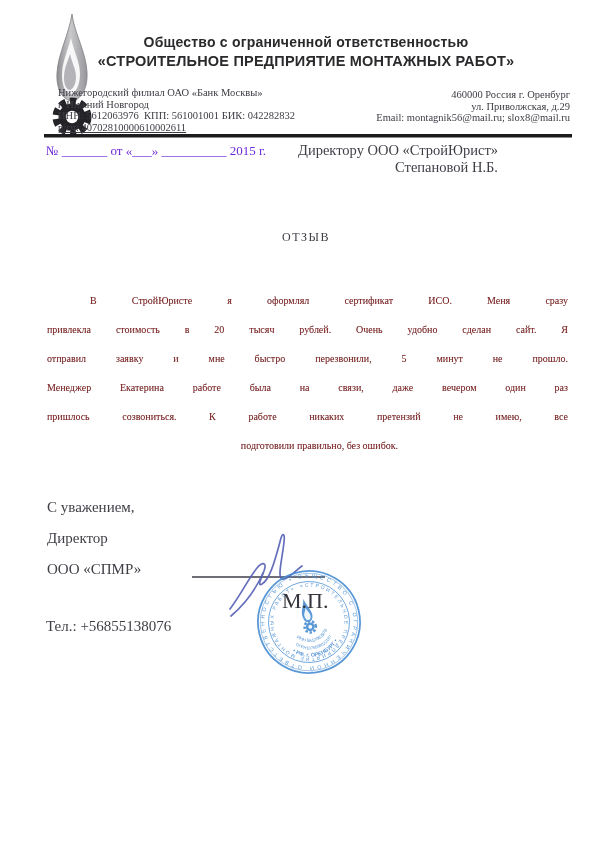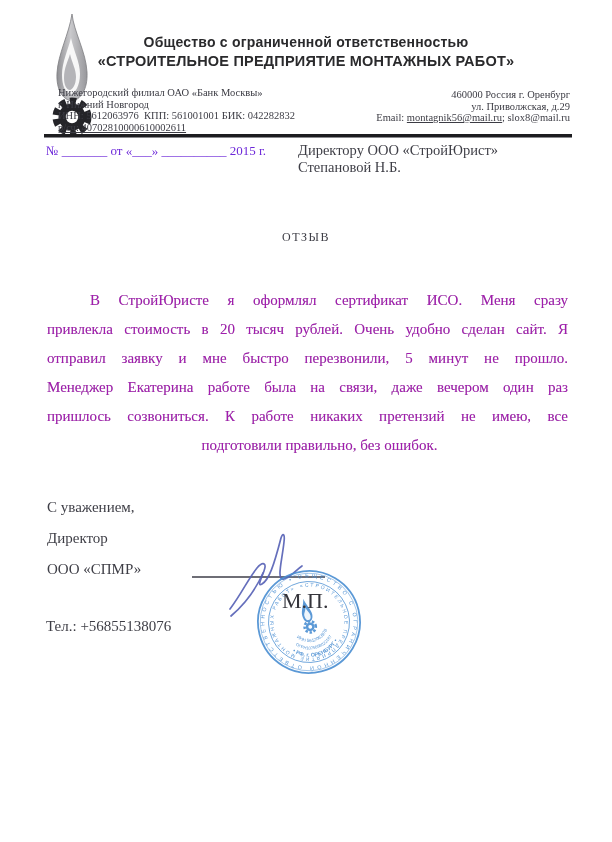--- a/index.html
+++ b/index.html
@@ -11,32 +11,32 @@
   .logo{position:absolute;left:44px;top:12px;width:56px;height:124px;}
   .org-head{position:absolute;left:0;right:0;top:34px;text-align:center;
     font-family:"Liberation Sans","DejaVu Sans",sans-serif;color:#2a2a2c;font-weight:bold;}
   .org-type{font-size:14px;letter-spacing:.2px;}
   .org-name{font-size:14.5px;margin-top:3px;letter-spacing:.2px;}
   .bank-block{position:absolute;left:58px;top:87px;width:280px;
     font-size:10.5px;line-height:11.6px;color:#3c3c44;}
   .bank-rs{padding-right:28px;text-decoration:underline;}
   .addr-block{position:absolute;right:42px;top:89px;width:240px;text-align:right;
     font-size:10.5px;line-height:11.6px;color:#3c3c44;}
-  .email-link{text-decoration:underline;}
+  .email-link{}
   .thick-rule{position:absolute;left:44px;top:134px;width:528px;height:3px;background:#1d1d20;
     border-bottom:1px solid #8a8a8e;}
   
   .ref-line{position:absolute;left:46px;top:143px;font-size:13px;color:#6d28d9;}
-  .addressee{position:absolute;left:298px;top:142px;width:200px;text-align:left;
+  .addressee{position:absolute;left:298px;top:142px;width:200px;text-align:right;
     font-size:14.5px;line-height:16.5px;color:#3e3e46;}
   
   .doc-title{position:absolute;left:0;right:0;top:230px;text-align:center;
     font-size:12px;letter-spacing:1.5px;color:#3e3e46;}
-  .body-text{position:absolute;left:47px;top:286px;width:521px;font-size:15px;
-    line-height:29px;color:#a21caf;text-shadow:0 0 .5px rgba(62,62,70,.35);font-family:Liberation Serif, serif;}
+  .body-text{position:absolute;left:47px;top:286px;width:521px;font-size:10px;
+    line-height:29px;color:#7f1d1d;text-shadow:0 0 .5px rgba(62,62,70,.35);font-family:Liberation Serif, serif;}
   .jline{text-align:justify;text-align-last:justify;white-space:normal;}
   .jline.first{text-indent:43px;}
   .lastline{text-align:center;margin-left:24px;}
   
   .closing{position:absolute;left:47px;top:492px;font-size:15px;line-height:31px;color:#3e3e46;}
   .sig-rule{position:absolute;left:192px;top:576px;width:133px;height:2px;background:#55555e;opacity:.85;}
   .sig-svg{position:absolute;left:218px;top:521px;width:105px;height:98px;}
   .stamp-svg{position:absolute;left:254px;top:567px;width:110px;height:110px;opacity:.9;}
   .mp-label{position:absolute;left:282px;top:588px;font-size:22px;color:#35353c;z-index:5;}
   .phone{position:absolute;left:46px;top:618px;font-size:15px;color:#3e3e46;}

